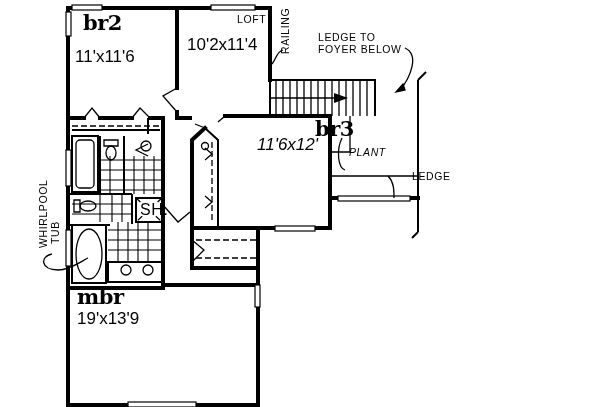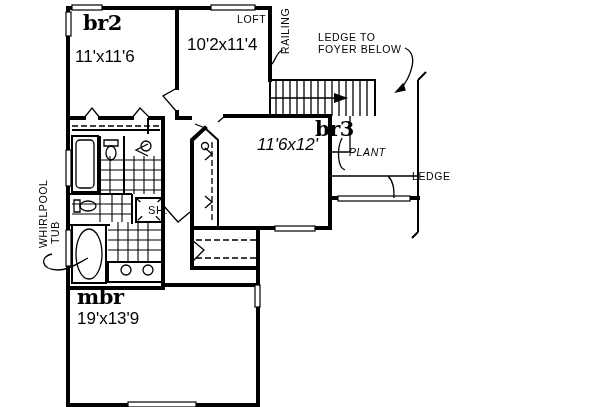--- a/index.html
+++ b/index.html
@@ -196,13 +196,13 @@
 
 <div class="lbl note" style="left:318px;top:31px;">LEDGE TO</div>
 <div class="lbl note" style="left:318px;top:43px;">FOYER BELOW</div>
 
 <div class="lbl note" style="left:349px;top:146px;font-style:italic;">PLANT</div>
 <div class="lbl note" style="left:368px;top:170px;margin-left:44px;">LEDGE</div>
 
 <div class="lbl note vert" style="left:37px;top:248px;">WHIRLPOOL</div>
 <div class="lbl note vert" style="left:49px;top:244px;">TUB</div>
 
-<div class="lbl note" style="left:148px;top:204px;font-size:11px;">SH.</div>
+<div class="lbl note" style="left:140px;top:204px;font-size:16px;">SH.</div>
 
 </body></html>

